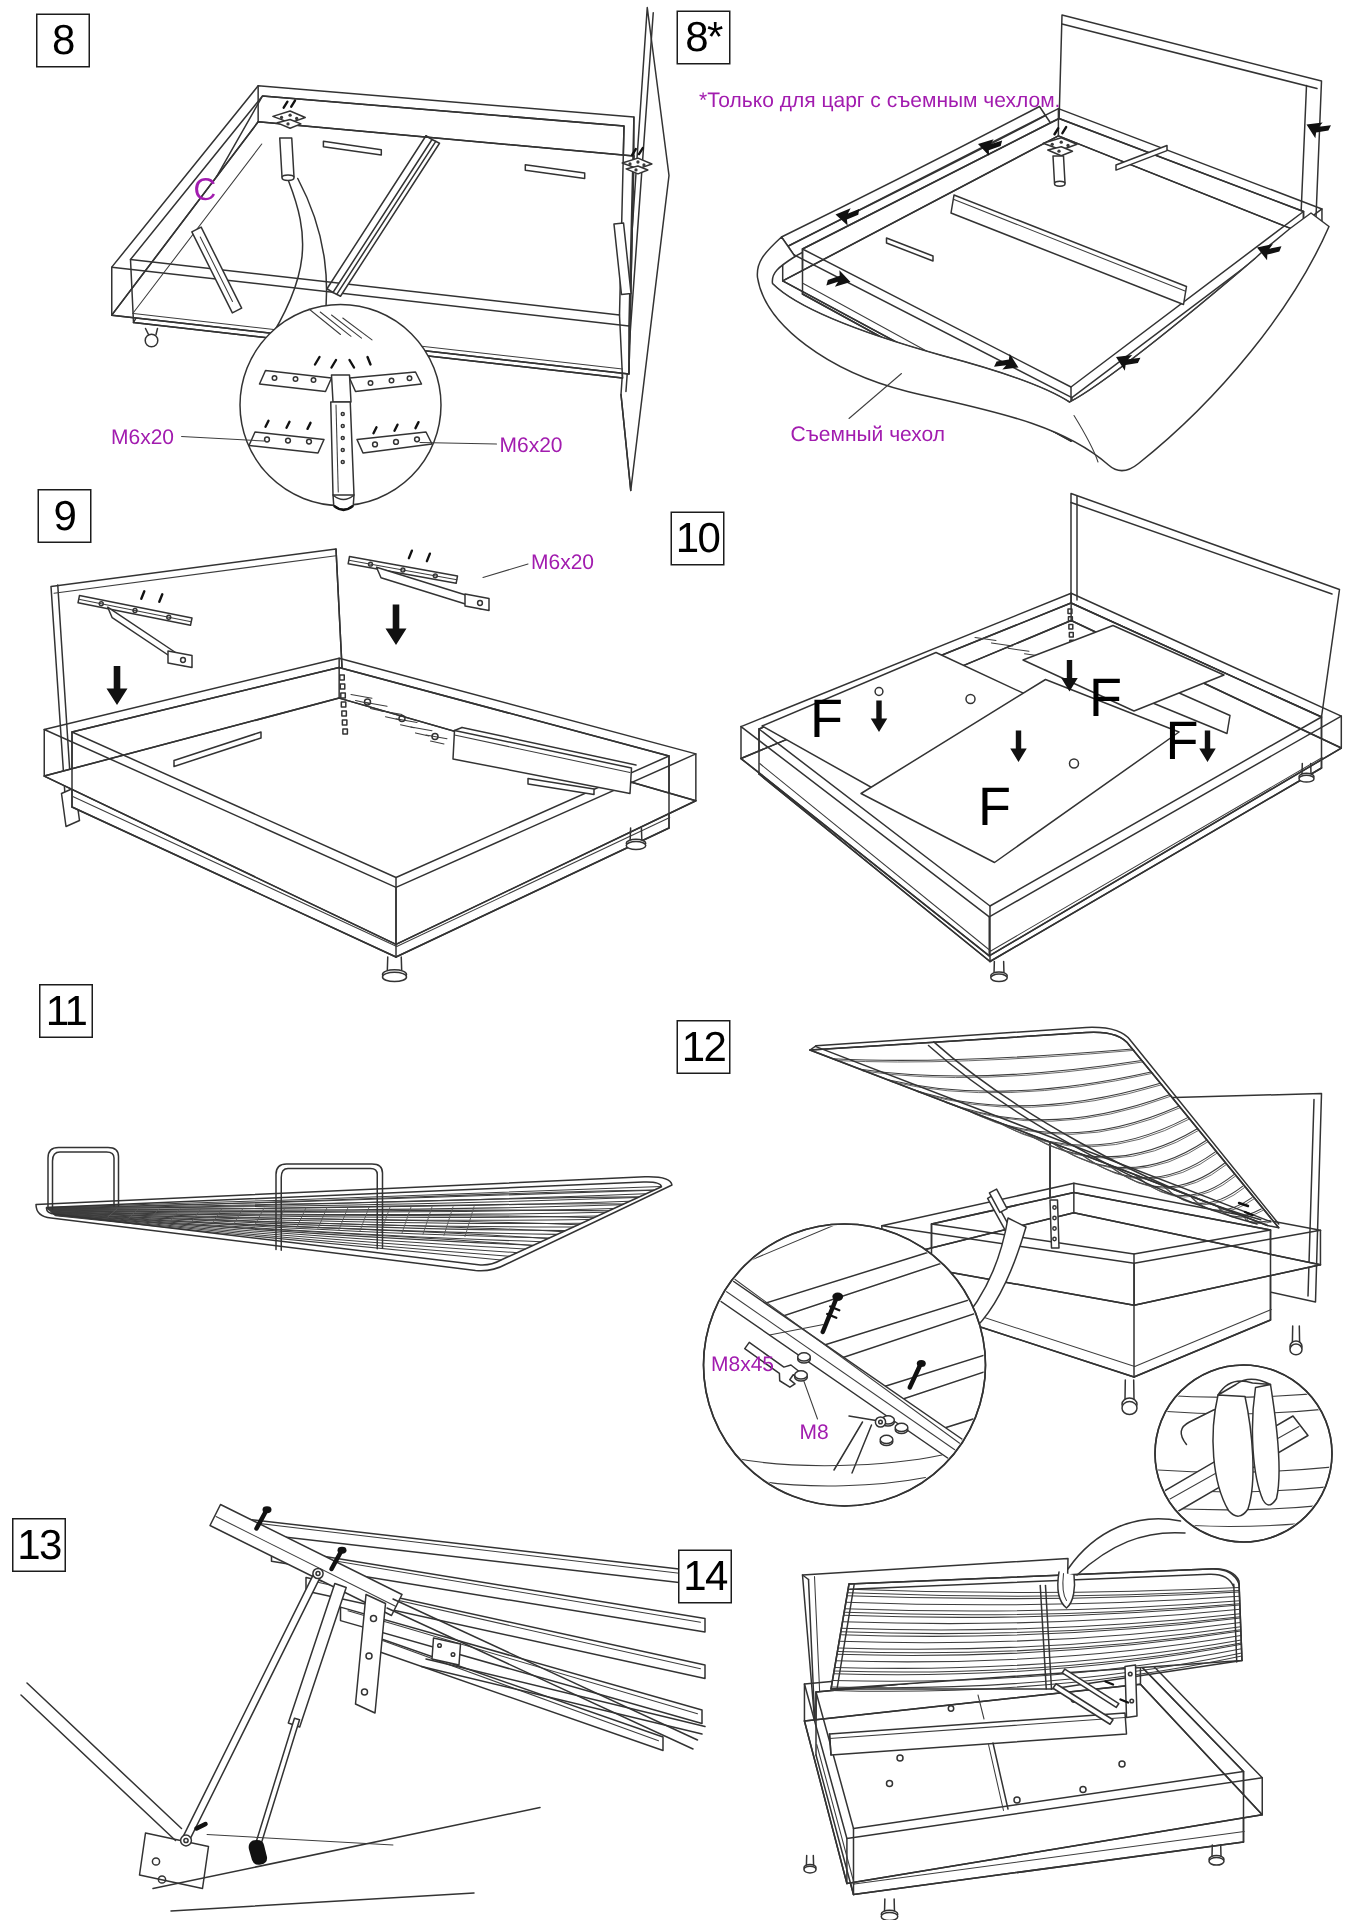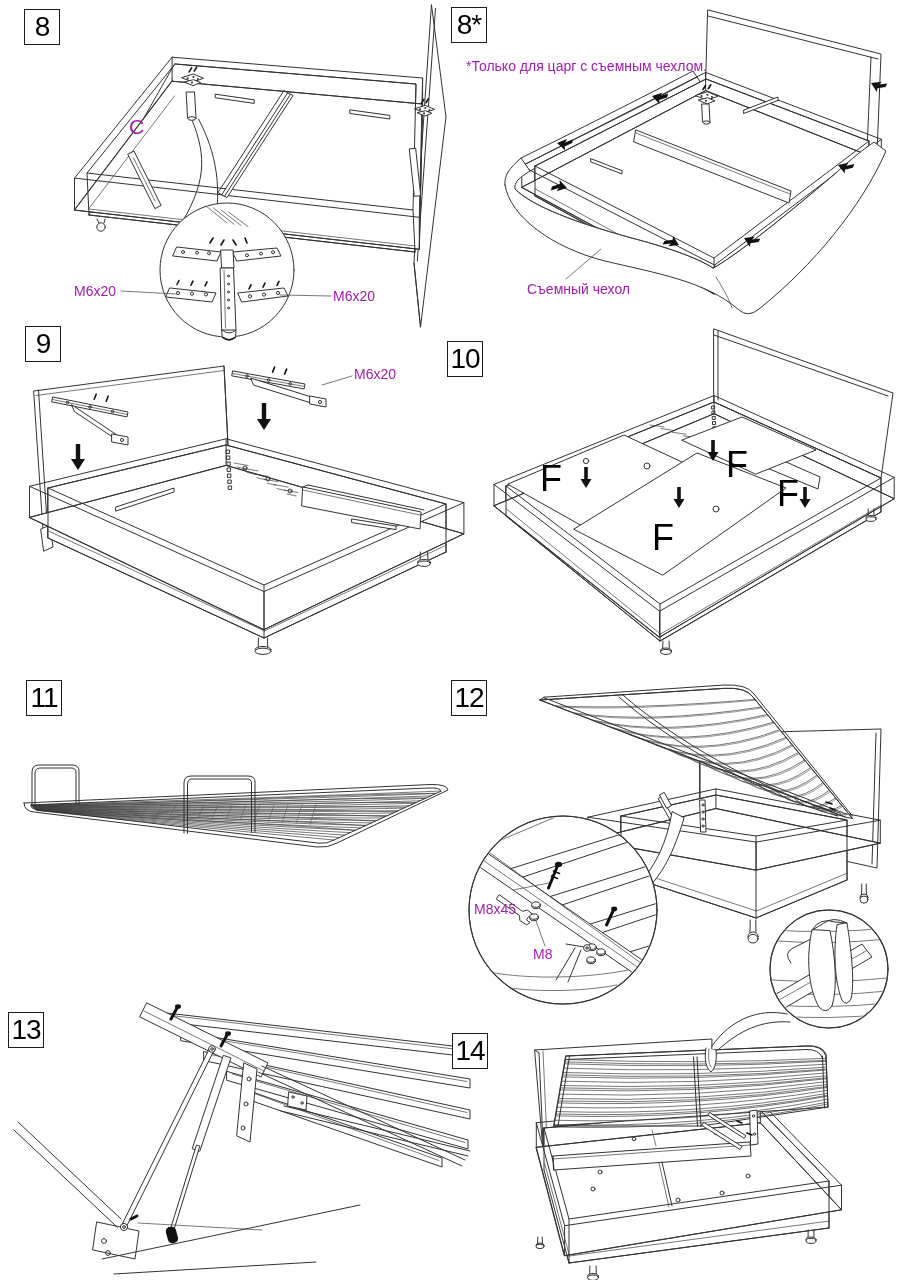--- a/index.html
+++ b/index.html
@@ -627,21 +627,21 @@
     </div>
     <div class="stepbox" style="left:451px;top:7px;">
       <span class="stepnum">8*</span>
     </div>
     <div class="stepbox" style="left:25px;top:326px;">
       <span class="stepnum">9</span>
     </div>
     <div class="stepbox" style="left:447px;top:341px;">
       <span class="stepnum">10</span>
     </div>
-    <div class="stepbox" style="left:26px;top:680px;">
+    <div class="stepbox" style="left:26px;top:656px;">
       <span class="stepnum">11</span>
     </div>
     <div class="stepbox" style="left:451px;top:656px;margin-top:24px;">
       <span class="stepnum">12</span>
     </div>
     <div class="stepbox" style="left:8px;top:1012px;">
       <span class="stepnum">13</span>
     </div>
     <div class="stepbox" style="left:452px;top:1010px;margin-top:23px;">
       <span class="stepnum">14</span>

